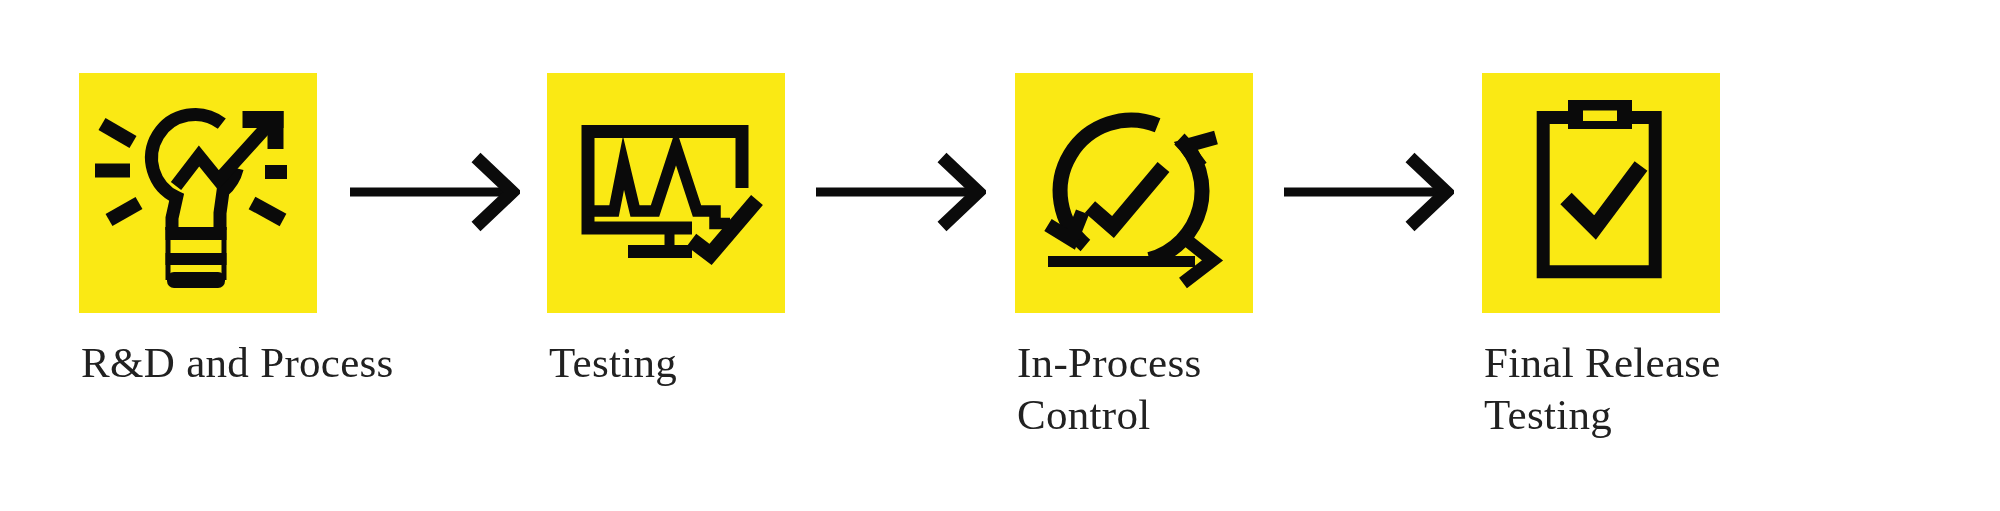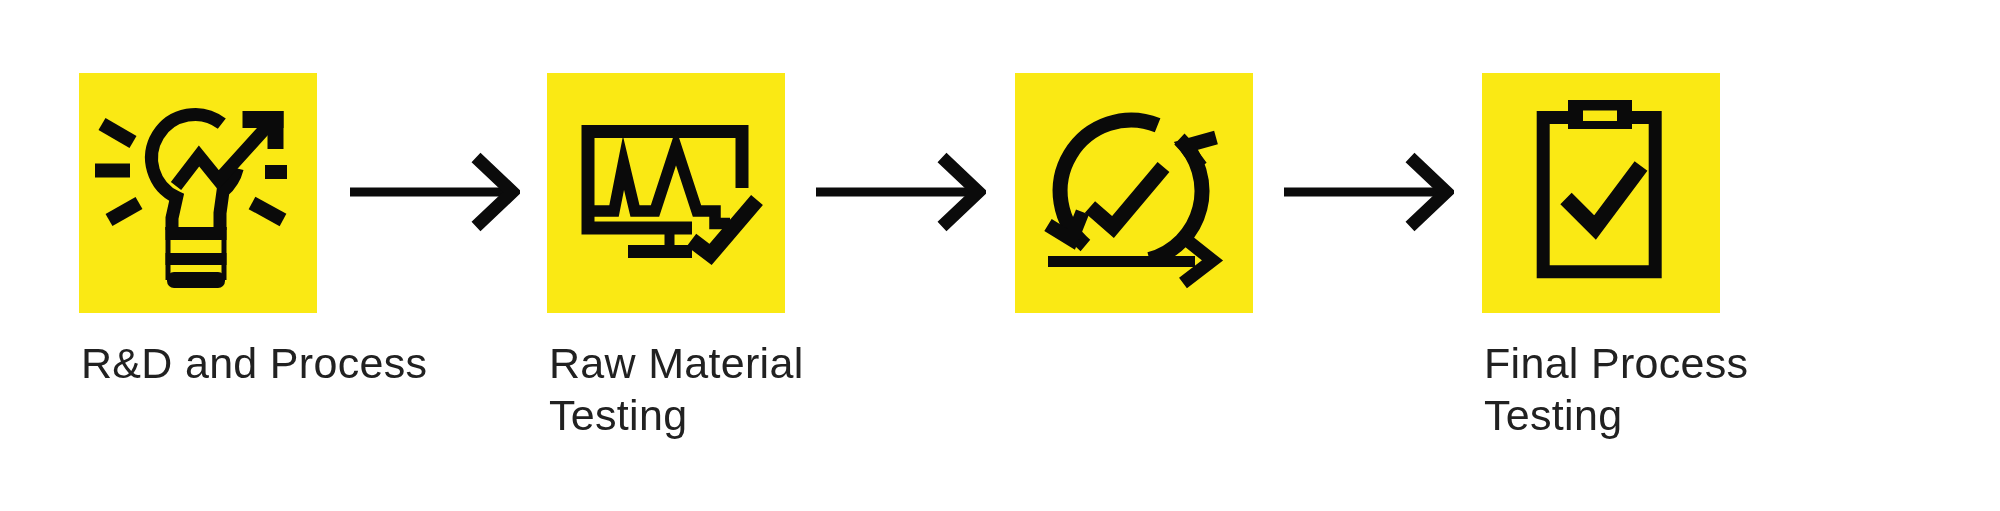--- a/index.html
+++ b/index.html
@@ -1,21 +1,21 @@
 <!DOCTYPE html>
 <html style="--bg: #ffffff; --tile: #FAE914; --icon: #0A0A0A; --arrow: #0B0B0B; --text: #212121;"><head>
 <meta charset="utf-8">
 <style>
   :root{
     --bg:#ffffff; --tile:#FAE914; --icon:#0A0A0A; --arrow:#0B0B0B; --text:#212121;
   }
   html,body{margin:0;padding:0;background:var(--bg);}
   .canvas{
     position:relative; width:2000px; height:511px; background:var(--bg);
-    font-family:Liberation Sans, sans-serif; overflow:hidden;
+    font-family:Liberation Serif, serif; overflow:hidden;
   }
   .step{position:absolute; top:73px; width:238px;}
   .tile{
     width:238px; height:240px; background:var(--tile);
   }
   .tile svg{display:block; width:238px; height:240px;}
   .label{
     margin-top:24px; margin-left:2px;
     font-size:43px; line-height:52px; font-weight:300;
     color:var(--text); letter-spacing:0.3px; white-space:nowrap;
@@ -78,21 +78,20 @@
         </g>
         <g>
           <path class="st" stroke-width="11.5" d="M 41,138 L 67,138 L 76.5,90 L 88,138 L 108,138 L 129,74 L 150,138 L 168,138 L 168,150.5 L 183,150.5"></path>
         </g>
         <g>
           <path class="st" stroke-width="15.5" d="M 144.5,167 L 163.5,181.5 L 210,127"></path>
         </g>
       </svg>
     </div>
     <div class="label">
-      <div>Raw Material</div>
       <div>Testing</div>
     </div>
   </section>
 
   <svg class="arrow" style="left:814px" viewBox="0 0 172 90" aria-hidden="true">
     <path class="ar" stroke-width="9" d="M 2,45 L 163,45"></path>
     <path class="ar" stroke-width="13" d="M 128,10.5 L 164.5,45 L 128,79.5"></path>
   </svg>
 
   <section class="step" style="left:1015px">
@@ -106,20 +105,24 @@
         </g>
         <g>
           <path class="st" stroke-width="15.5" d="M 75,134 L 98,154 L 148.5,94"></path>
         </g>
         <g>
           <path class="st" stroke-width="11" d="M 33,188.5 L 180,188.5"></path>
           <path class="st" stroke-width="13" d="M 168,164 L 197.5,187.5 L 168,210"></path>
         </g>
       </svg>
     </div>
+    <div class="label">
+      <div>In-Process</div>
+      <div>Control</div>
+    </div>
   </section>
 
   <svg class="arrow" style="left:1282px" viewBox="0 0 172 90" aria-hidden="true">
     <path class="ar" stroke-width="9" d="M 2,45 L 163,45"></path>
     <path class="ar" stroke-width="13" d="M 128,10.5 L 164.5,45 L 128,79.5"></path>
   </svg>
 
   <section class="step" style="left:1482px">
     <div class="tile">
       <svg viewBox="0 0 238 240" aria-hidden="true">
@@ -127,18 +130,18 @@
           <path class="st" stroke-width="13" d="M 91,44.5 L 61.2,44.5 L 61.2,198.8 L 173.2,198.8 L 173.2,44.5 L 145,44.5"></path>
           <rect class="fl" x="86" y="27" width="64" height="29"></rect>
           <rect class="yl" x="101" y="37.5" width="34" height="10.5"></rect>
         </g>
         <g>
           <path class="st" stroke-width="16" d="M 84,125.5 L 113,154.5 L 159,93"></path>
         </g>
       </svg>
     </div>
     <div class="label">
-      <div>Final Process</div>
+      <div>Final Release</div>
       <div>Testing</div>
     </div>
   </section>
 
 </div>
 
 </body></html>

